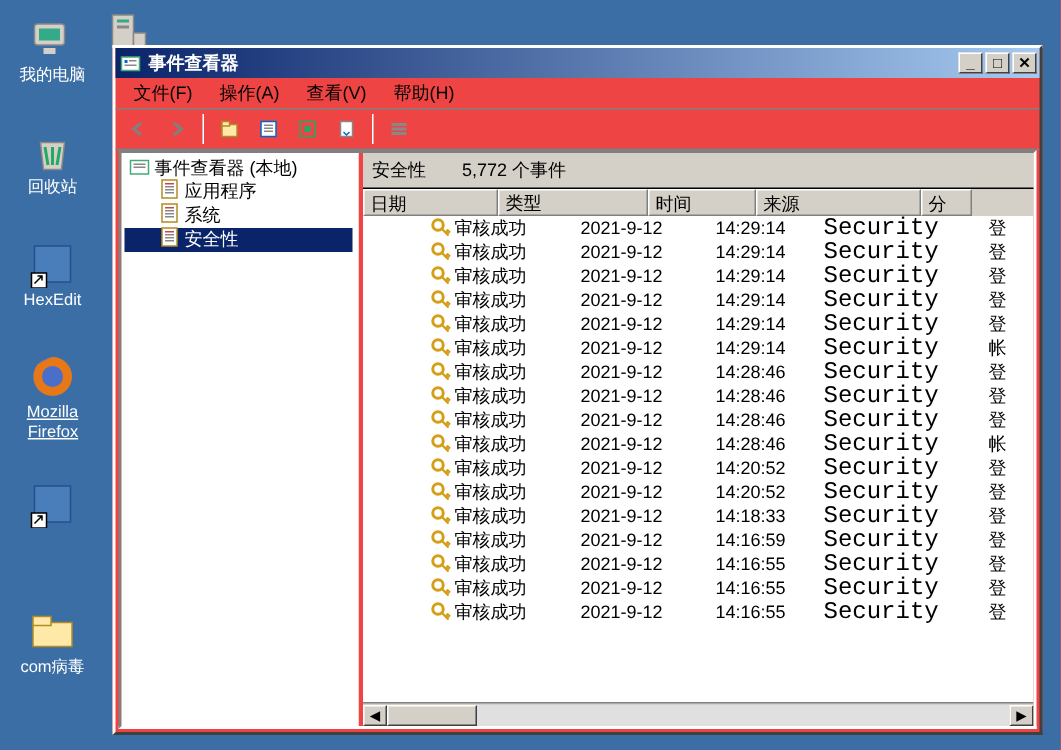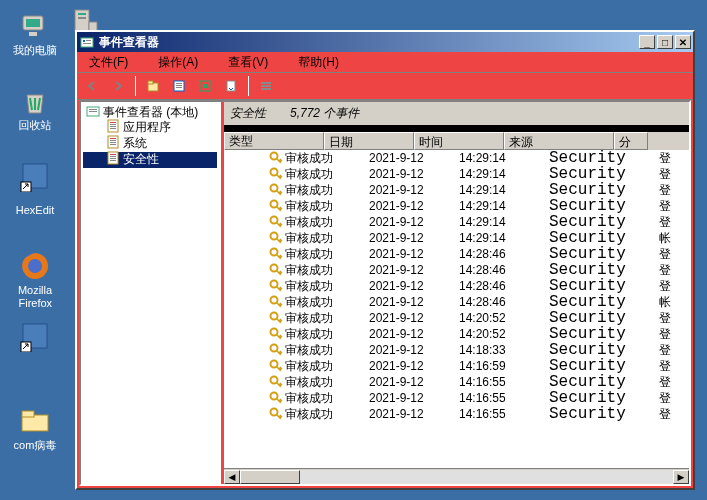--- a/index.html
+++ b/index.html
@@ -70,21 +70,21 @@
   margin-left: 2px;
   display: flex; align-items: center; justify-content: center;
   font-family: Arial; font-size: 10px; font-weight: bold; color: #000;
 }
 .menubar {
   height: 20px;
   display: flex;
   align-items: center;
   padding: 2px 4px;
   color: #000;
-  gap: 14px;
+  gap: 2px;
 }
 .menubar .mitem { padding: 2px 8px; }
 .toolbar {
   height: 28px;
   border-top: 1px solid #808080;
   border-bottom: 1px solid #808080;
   padding: 2px 4px;
   display: flex;
   align-items: center;
   gap: 4px;
@@ -118,22 +118,21 @@
 
 .rightpanel {
   flex: 1;
   display: flex;
   flex-direction: column;
   background: #fff;
 }
 .panelheader {
   background: #d4d0c8;
   padding: 3px 6px;
-  border-bottom: 7px solid #000000;
-  font-style: italic;
+  border-bottom: 1px solid #000000;
 }
 .listview {
   flex: 1;
   overflow: hidden;
   position: relative;
 }
 .lv-header {
   display: flex;
   height: 18px;
   background: #d4d0c8;
@@ -142,21 +141,21 @@
   border: 1px solid;
   border-color: #fff #808080 #808080 #fff;
   padding: 1px 4px;
   font-size: 12px;
 }
 .lv-body { height: calc(100% - 34px); overflow-y: auto; overflow-x: hidden; margin-left: 41px; }
 .lv-row { display: flex; height: 16px; align-items: center; }
 .lv-row .cell { padding: 0 4px; white-space: nowrap; overflow: hidden; }
 .col-type  { width: 100px; display:flex; align-items:center; }
 .col-date  { width: 90px; }
-.col-time  { width: 90px; }
+.col-time  { width: 72px; }
 .col-src   { width: 110px; font-family: "Courier New", monospace; font-size: 16px;}
 .col-cat   { width: 34px; }
 .key-icon { width:14px; height:14px; margin-right:2px; display:inline-flex; align-items:center; justify-content:center;}
 .hscroll {
   height: 16px;
   background: #d4d0c8;
   display: flex;
   align-items: center;
   border-top:1px solid #808080;
 }
@@ -191,31 +190,31 @@
     </div>
     <div class="desktop-icon" style="left: 5px; top: 85px;">
       <div class="ico">
         <svg width="32" height="32">
           <path d="M8 10 L24 10 L22 28 L10 28 Z" fill="#d4d0c8" stroke="#888"></path>
           <path d="M11 13 L13 25 M16 13 L16 25 M21 13 L19 25" stroke="#2a6" stroke-width="2" fill="none"></path>
         </svg>
       </div>
       <div class="lbl">回收站</div>
     </div>
-    <div class="desktop-icon" style="left: 5px; top: 160px; gap: 10px;">
+    <div class="desktop-icon" style="left: 5px; top: 160px;">
       <div class="ico">
         <svg width="32" height="32">
           <rect x="4" y="4" width="24" height="24" fill="#4a7ebb" stroke="#26508a"></rect>
           <rect x="2" y="22" width="10" height="10" fill="#fff" stroke="#000"></rect>
           <path d="M4 29 L9 24 M6 24 L9 24 L9 27" stroke="#000" fill="none"></path>
         </svg>
       </div>
       <div class="lbl">HexEdit</div>
     </div>
-    <div class="desktop-icon" style="left: 5px; top: 250px;">
+    <div class="desktop-icon" style="left: 5px; top: 235px; text-decoration: underline;">
       <div class="ico">
         <svg width="32" height="32">
           <circle cx="16" cy="16" r="13" fill="#4a6ec9"></circle>
           <path d="M16 3 A13 13 0 0 1 29 16 A13 13 0 0 1 16 29 A13 13 0 0 1 6 8 Q12 4 16 3" fill="#e77817"></path>
           <circle cx="16" cy="16" r="7" fill="#4a6ec9"></circle>
         </svg>
       </div>
       <div class="lbl">Mozilla<br>Firefox</div>
     </div>
     <div class="desktop-icon" style="left: 55px; top: 255px;">
@@ -358,22 +357,22 @@
               </svg></span>
             <span class="tlbl">安全性</span>
           </div>
         </div>
     </div>
 
     <div class="rightpanel">
       <div class="panelheader">安全性　　5,772 个事件</div>
       <div class="listview">
         <div class="lv-header">
+          <div class="col col-date">日期</div>
           <div class="col col-type">类型</div>
-          <div class="col col-date">日期</div>
           <div class="col col-time">时间</div>
           <div class="col col-src">来源</div>
           <div class="col col-cat">分</div>
         </div>
         <div class="lv-body" id="lv-body">
             <div class="lv-row">
               <div class="cell col-type"><span class="key-icon">
                   <svg width="14" height="14">
                     <circle cx="5" cy="5" r="3.5" fill="none" stroke="#d4a017" stroke-width="2"></circle>
                     <path d="M7 7 L12 12 M10 10 L12 8 M11 11 L13 9" stroke="#d4a017" stroke-width="1.6" fill="none"></path>

